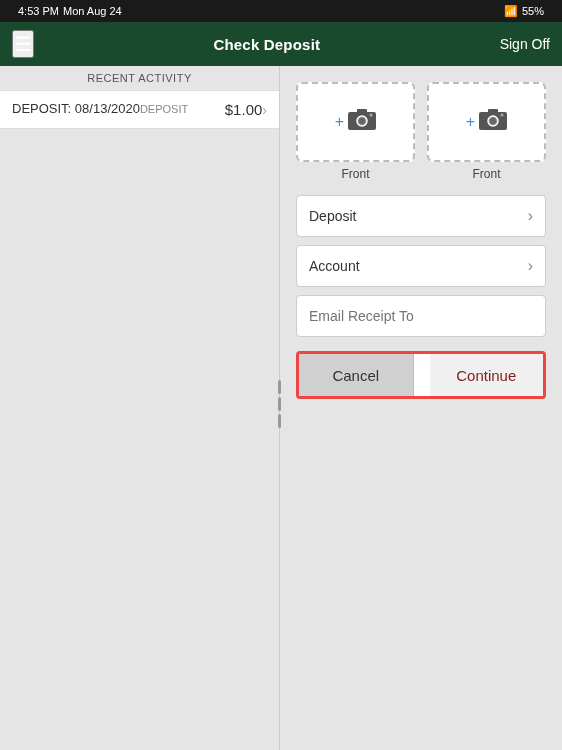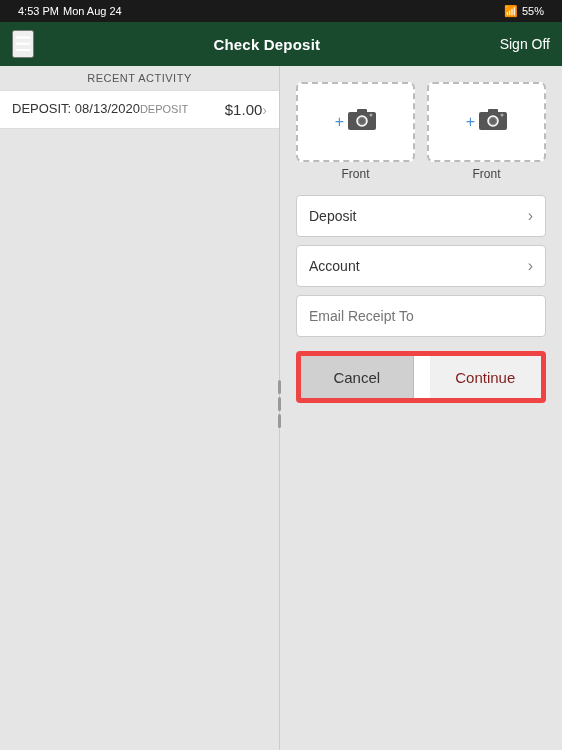--- a/index.html
+++ b/index.html
@@ -186,21 +186,21 @@
       color: #999;
       width: 100%;
       outline: none;
       margin-bottom: 14px;
     }
 
     
     #button-row {
       display: flex;
       gap: 16px;
-      border: 5px solid #ef4444;
+      border: 3px solid #ef4444;
       border-radius: 4px;
       overflow: hidden;
       background: white;
     }
     .action-btn {
       flex: 1;
       height: 42px;
       border: none;
       font-size: 15px;
       cursor: pointer;

